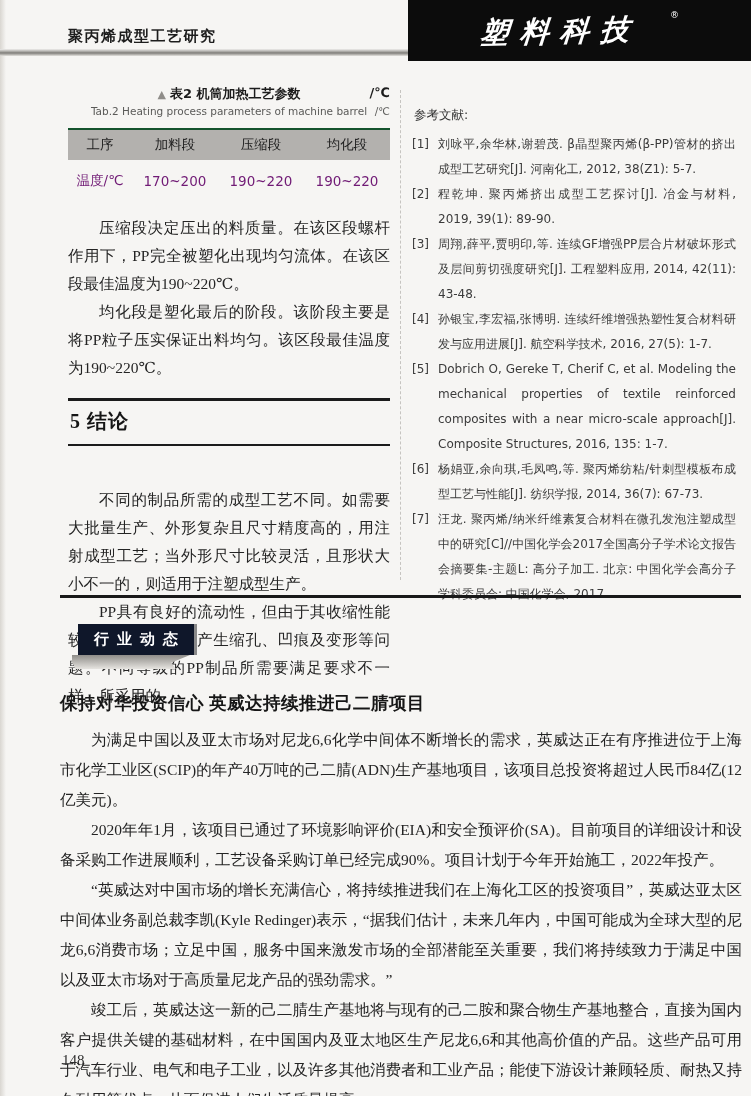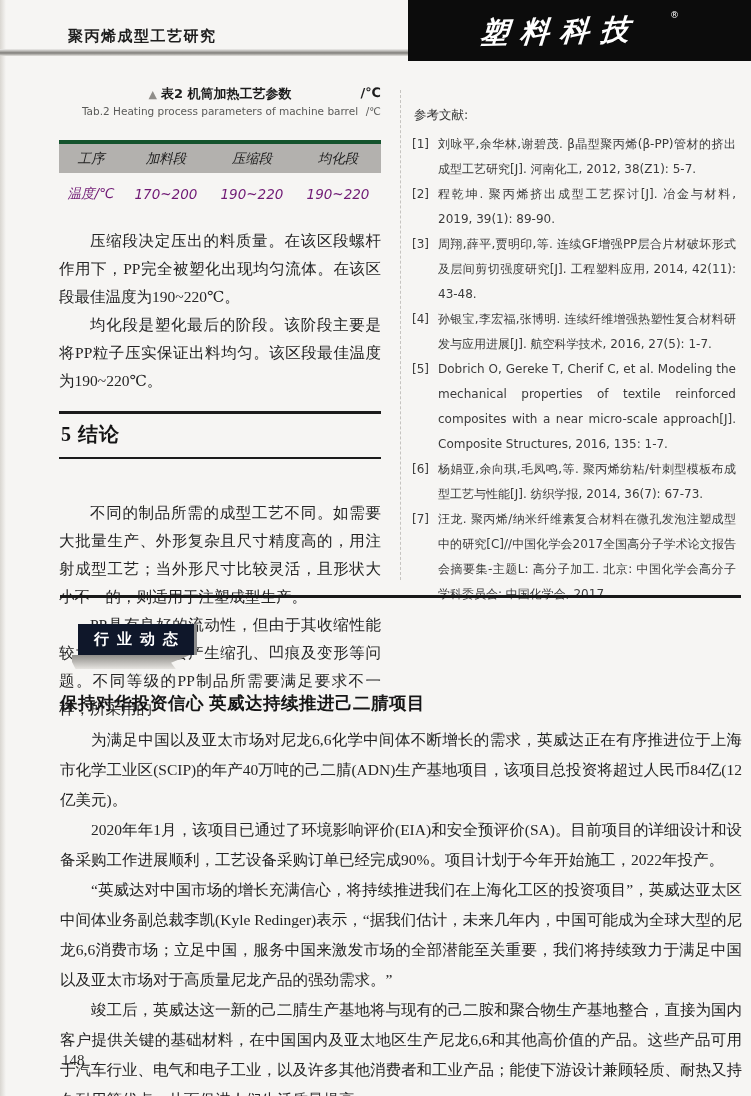--- a/index.html
+++ b/index.html
@@ -13,34 +13,34 @@
   .head-rule { position:absolute; left:0; top:49px; width:412px; height:7px;
                background:linear-gradient(to bottom,#efeeec 0%,#9a9894 45%,#7e7c78 55%,#e3e1dd 100%); }
   .logo-box { position:absolute; left:408px; top:0; width:343px; height:61px; background:#0c0c0c; }
   .logo-text { position:absolute; left:72px; top:12px; color:#fff; font-family:"DejaVu Sans",sans-serif;
                font-weight:bold; font-style:italic; font-size:29px; letter-spacing:11px;
                transform:skewX(-6deg) rotate(-1.5deg); white-space:nowrap; }
   .logo-reg { position:absolute; left:262px; top:10px; color:#fff; font-size:9px; font-family:"DejaVu Sans",sans-serif; }
 
   
   .col { position:absolute; top:85px; }
-  .col-left  { left:59px;  width:322px; }
+  .col-left  { left:68px;  width:322px; }
   .col-right { left:412px; width:324px; }
   .col-divider { position:absolute; left:400px; top:90px; height:490px; border-left:1px dashed #c6c4c0; }
 
   .body-para { font-size:15.5px; line-height:28px; text-align:justify; color:#242424; }
   .indent { text-indent:2em; }
 
   
   .tbl-cap1 { position:relative; text-align:center; font-family:"DejaVu Sans",sans-serif; font-size:13px; font-weight:bold; color:#1c1c1c; }
   .tbl-cap1 .tri { color:#8f8d89; font-size:11px; margin-right:4px; }
   .cap-unit1 { position:absolute; right:0; top:0; font-weight:bold; }
   .tbl-cap2 { position:relative; text-align:center; font-family:"DejaVu Sans",sans-serif; font-size:10.5px; color:#5a5a58; margin-top:2px; }
   .cap-unit2 { position:absolute; right:0; top:0; }
-  table.param { width:100%; border-collapse:collapse; margin-top:23px; border-top:4px solid #14532d;font-style:italic; }
+  table.param { width:100%; border-collapse:collapse; margin-top:11px; border-top:2px solid #14532d; }
   table.param th { background:#b3b1ae; font-family:"DejaVu Sans",sans-serif; font-weight:normal;
                    font-size:13.5px; color:#1e1e1e; height:31px; }
   table.param td { font-family:"DejaVu Sans",sans-serif; font-size:13.5px; color:#701a75; height:42px; text-align:center; }
   .tbl-gap { height:12px; }
 
   
   .sec-head { margin-top:16px; margin-bottom:40px; border-top:3px solid #1b1b1b; border-bottom:2px solid #1b1b1b; padding:7px 0 9px 2px; }
   .sec-head h2 { font-size:20px; font-weight:bold; color:#151515; letter-spacing:1px; }
 
   

